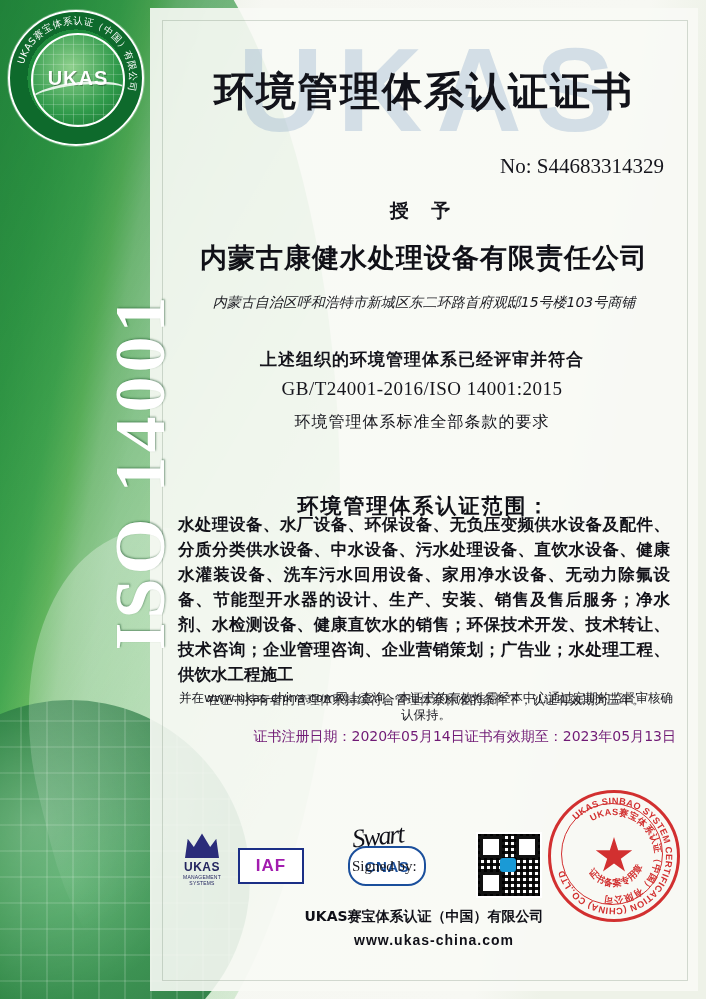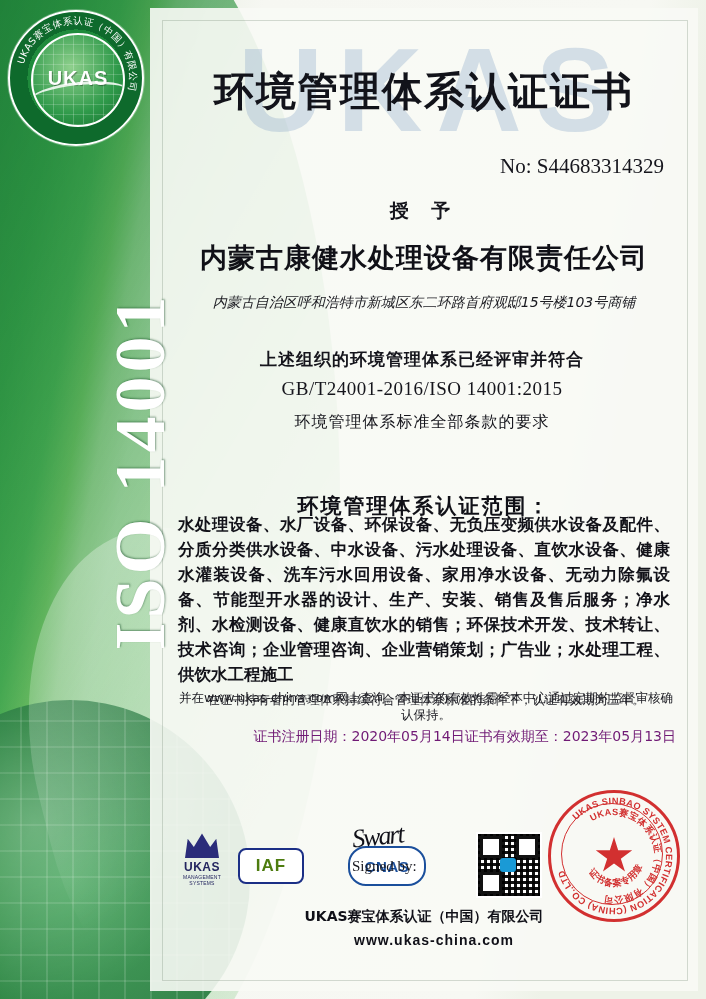--- a/index.html
+++ b/index.html
@@ -310,29 +310,29 @@
     font-size: 5px;
     color: #23255f;
     letter-spacing: .2px;
     line-height: 6px;
   }
   .iaf-badge {
     position: absolute;
     left: 62px; top: 18px;
     width: 62px; height: 32px;
     border: 2px solid #1b2f86;
-    border-radius: 8px;
+    border-radius: 0;
     background: #ffffff;
     display: flex;
     align-items: center;
     justify-content: center;
     font-family: "Liberation Sans", sans-serif;
     font-weight: bold;
     font-size: 17px;
-    color: #4d7c0f;
+    color: #a21caf;
     letter-spacing: 1px;
   }
   .cnas-badge {
     position: absolute;
     left: 136px; top: 16px;
     width: 74px; height: 36px;
     border: 2px solid #1b4f9c;
     border-radius: 18px;
     background: #ffffff;
     display: flex;

